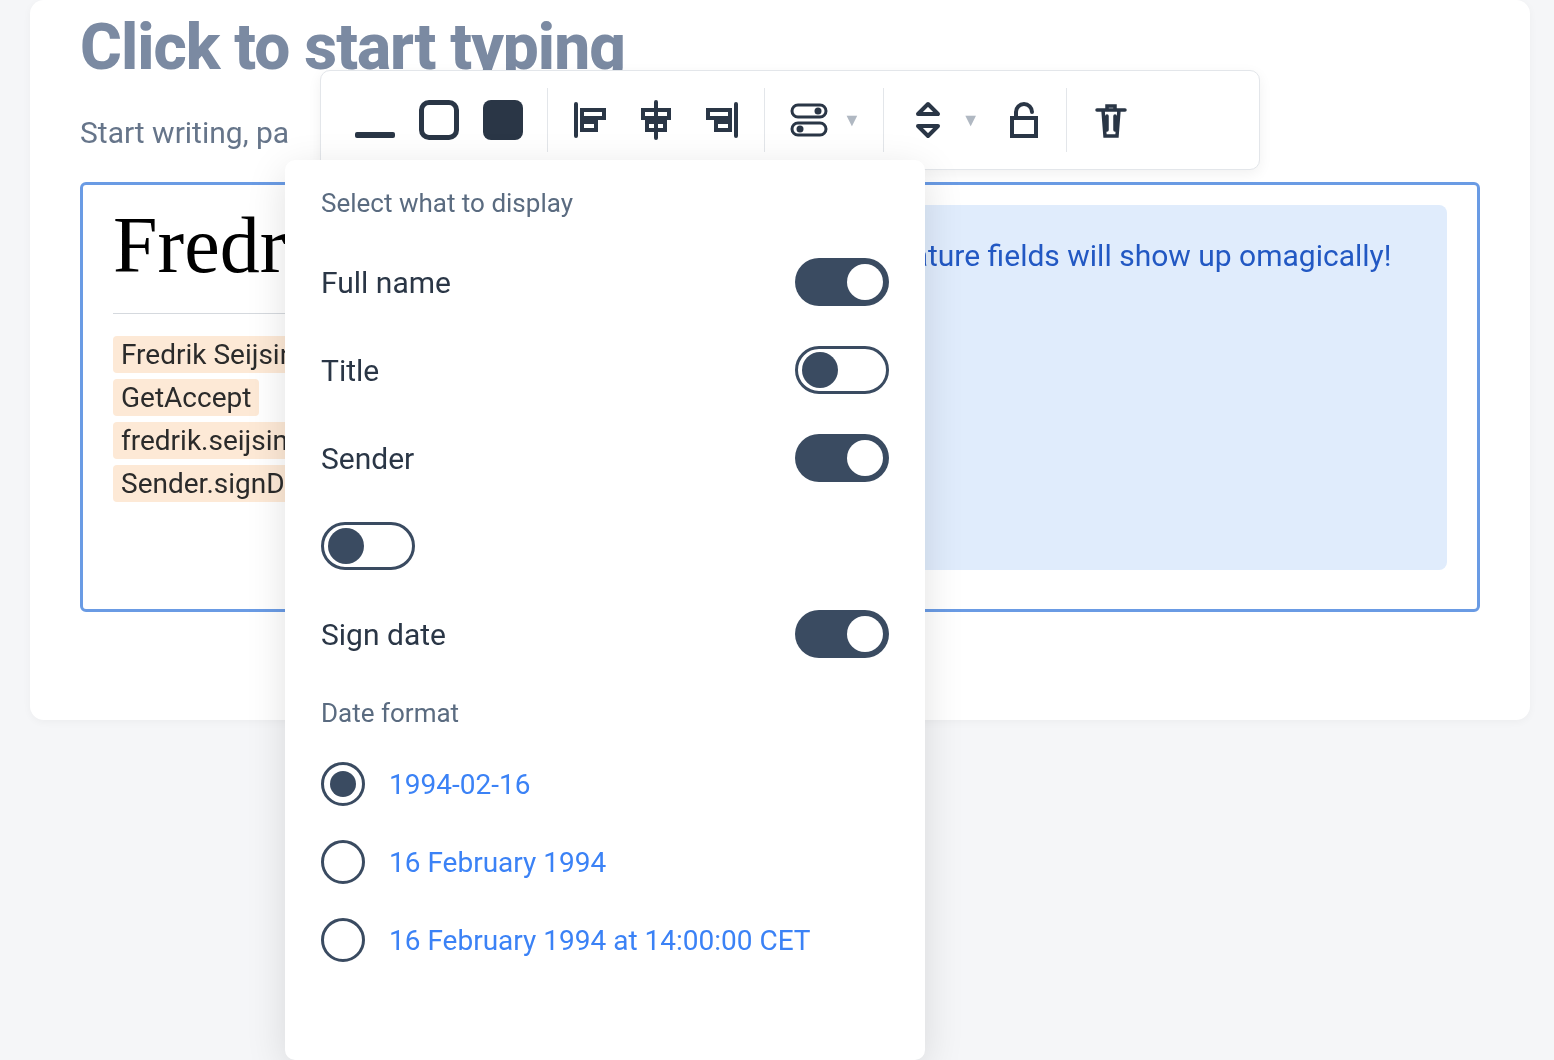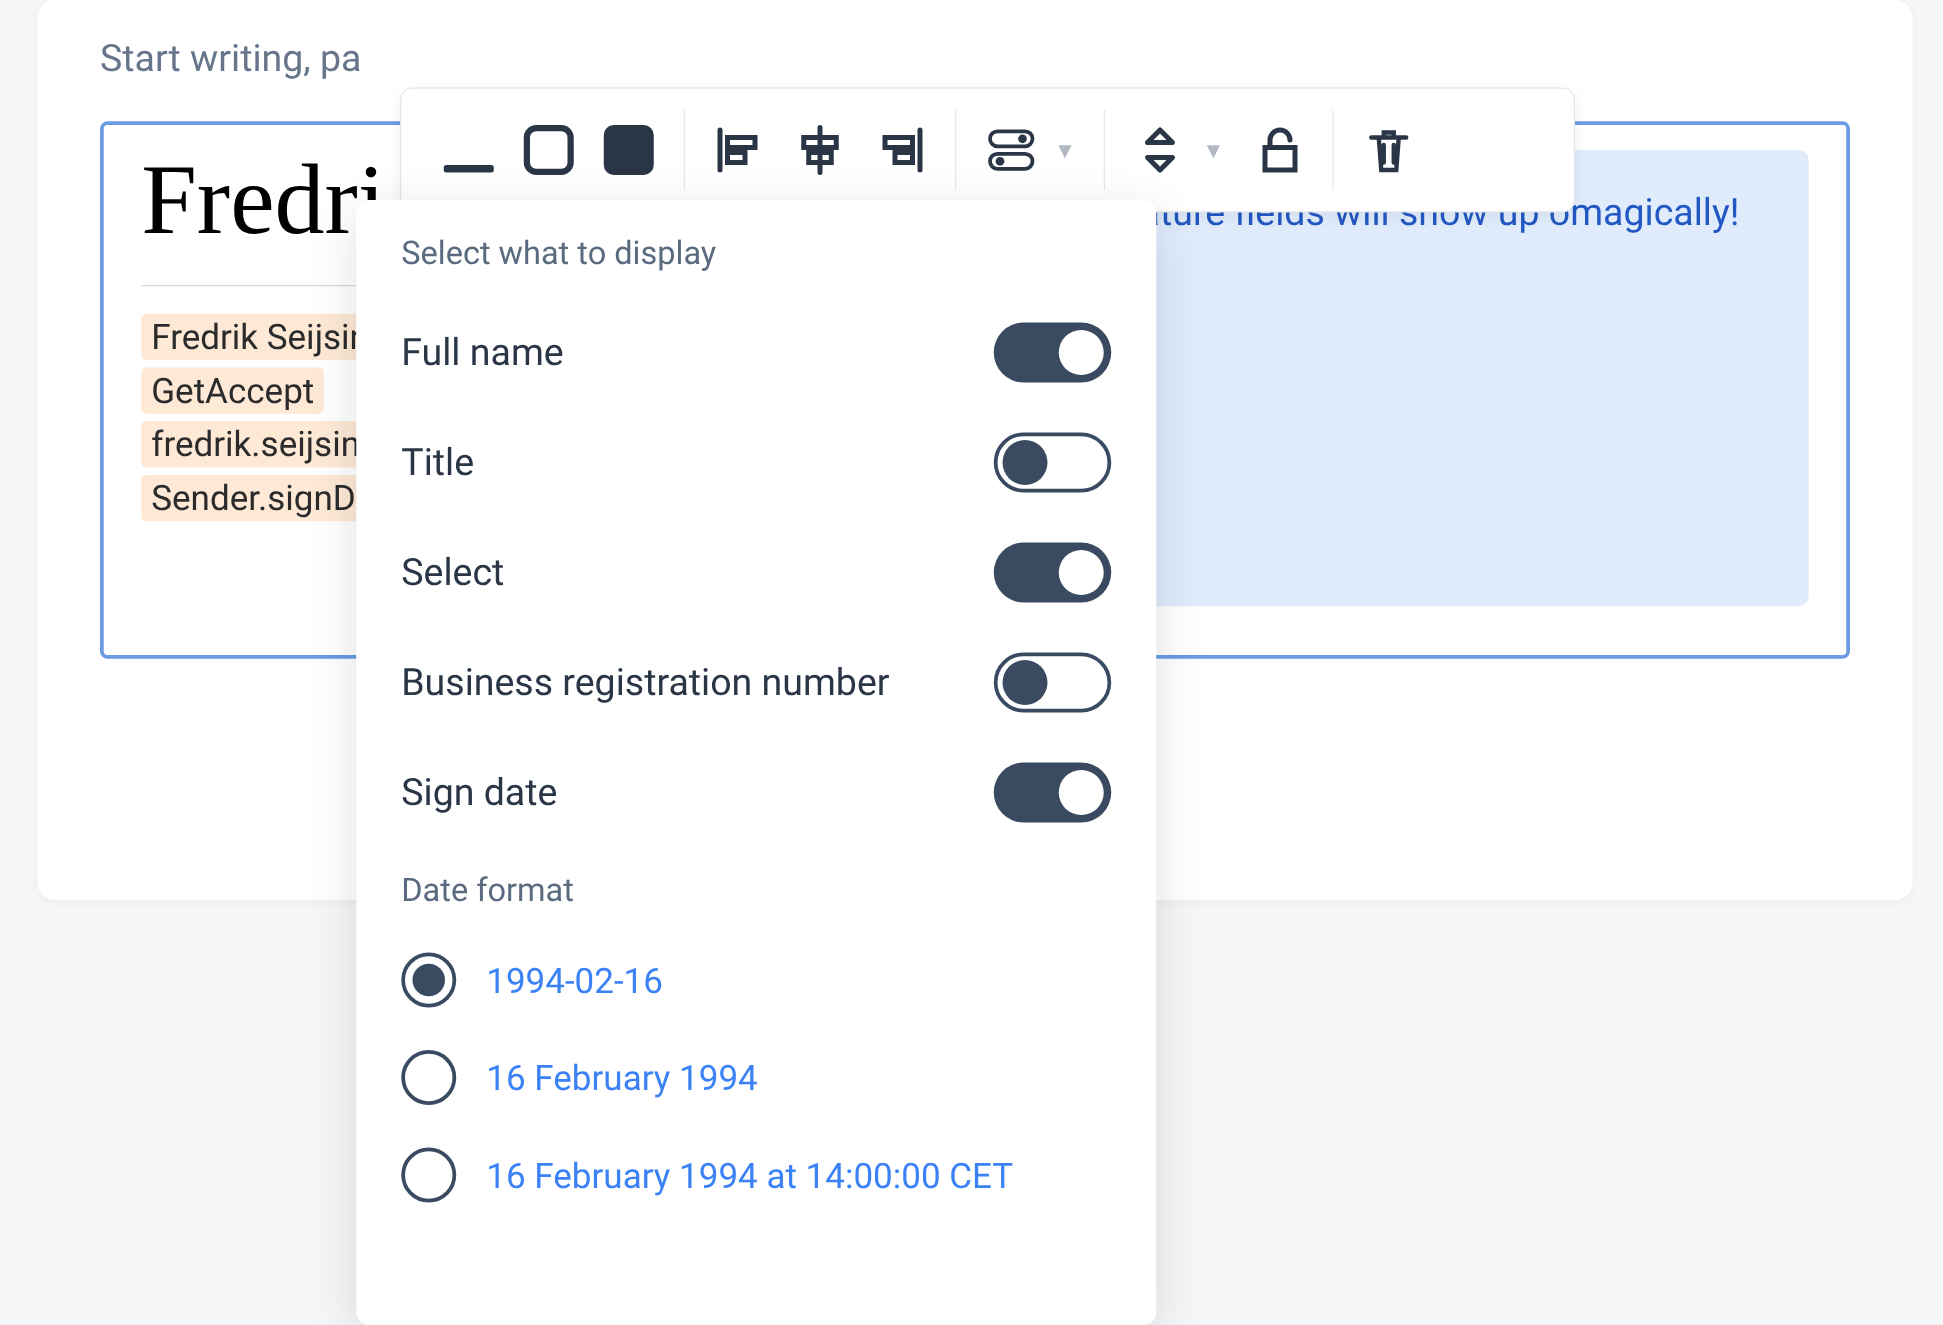--- a/index.html
+++ b/index.html
@@ -182,20 +182,21 @@
     width: 26px; height: 26px;
     border-radius: 50%;
     background: #3a4b61;
   }
   .radio-label { font-size: 28px; color: #3b82f6; }
 </style>
 </head>
 <body>
 
 <div class="page-card">
+  <h1 class="page-title">Click to start typing</h1>
   <div class="subtitle">Start writing, pa</div>
 
   <div class="signature-box">
     <div class="sig-left">
       <div class="sig-name">Fredri</div>
       <hr class="sig-divider">
       <div class="tag-row"><span class="tag">Fredrik Seijsing</span></div>
       <div class="tag-row"><span class="tag">GetAccept</span></div>
       <div class="tag-row"><span class="tag">fredrik.seijsing</span></div>
       <div class="tag-row"><span class="tag">Sender.signDate</span></div>
@@ -281,27 +282,26 @@
         <div class="knob"></div>
       </div>
   </div>
   <div class="toggle-row">
     <span class="toggle-label">Title</span>
     <div class="toggle off">
         <div class="knob"></div>
       </div>
   </div>
   <div class="toggle-row">
-    <span class="toggle-label">Select</span>
+    <span class="toggle-label">Sender</span>
     <div class="toggle on">
         <div class="knob"></div>
       </div>
   </div>
   <div class="toggle-row">
-    <span class="toggle-label">Business registration number</span>
     <div class="toggle off">
         <div class="knob"></div>
       </div>
   </div>
   <div class="toggle-row">
     <span class="toggle-label">Sign date</span>
     <div class="toggle on">
         <div class="knob"></div>
       </div>
   </div>

